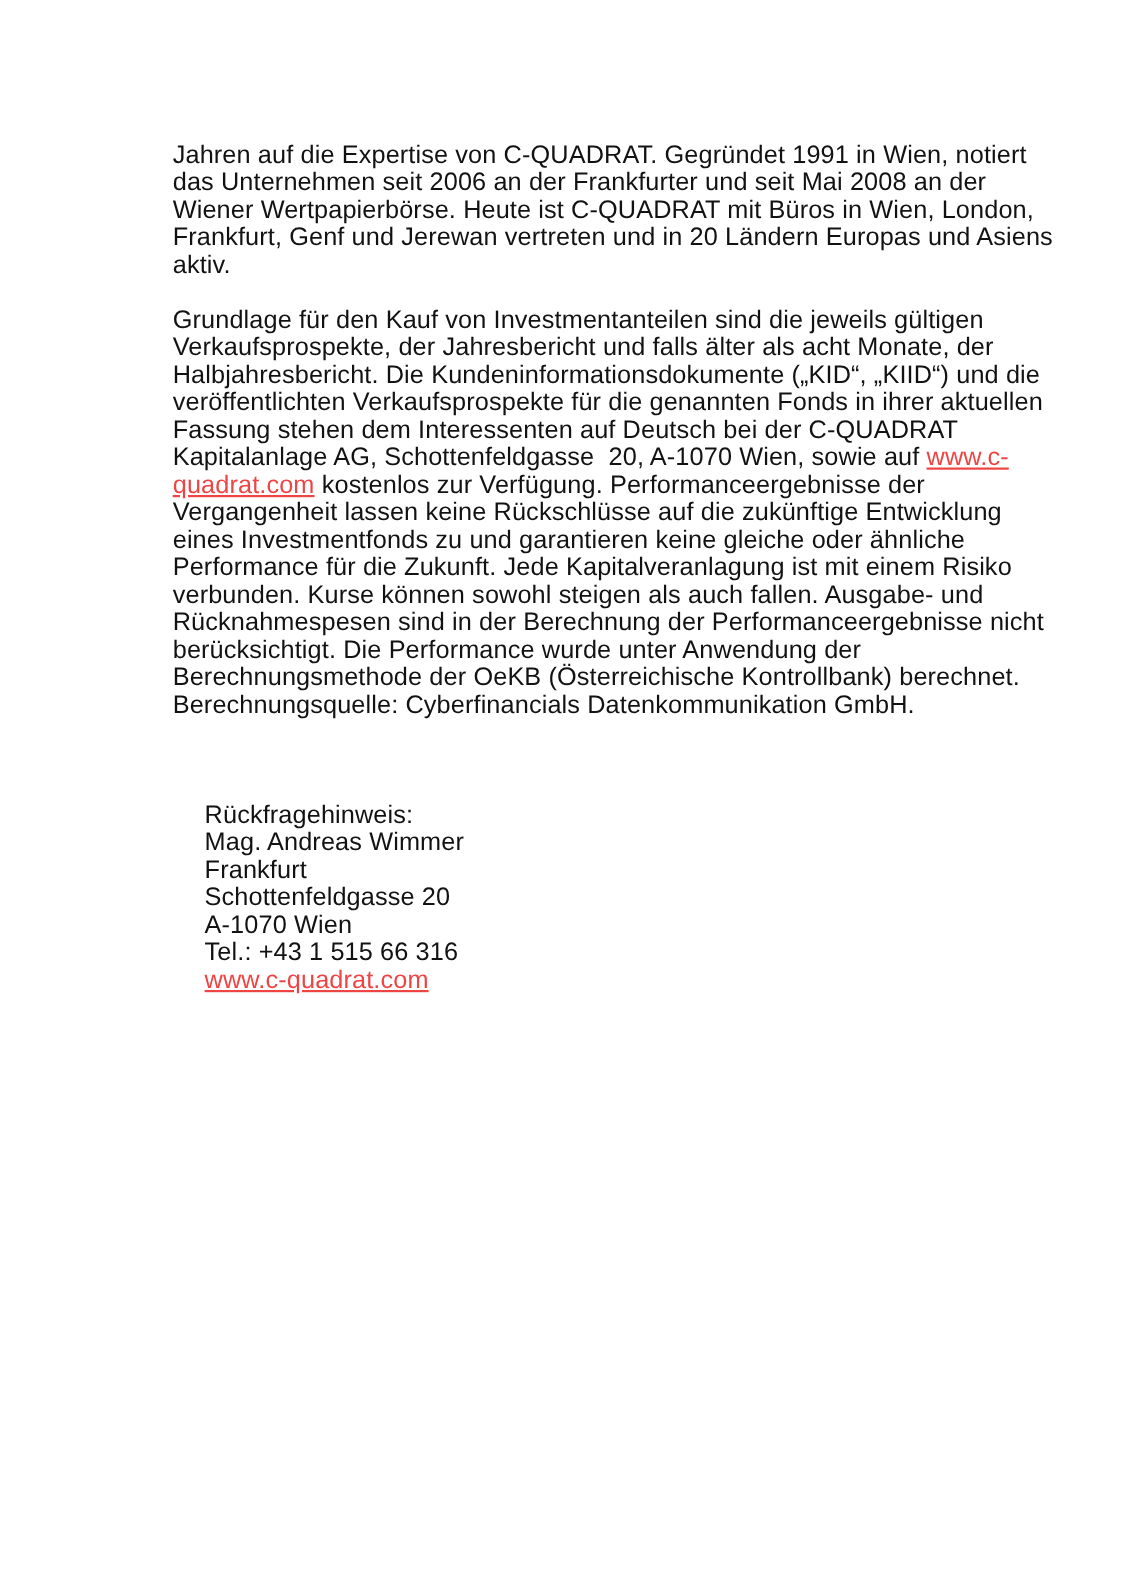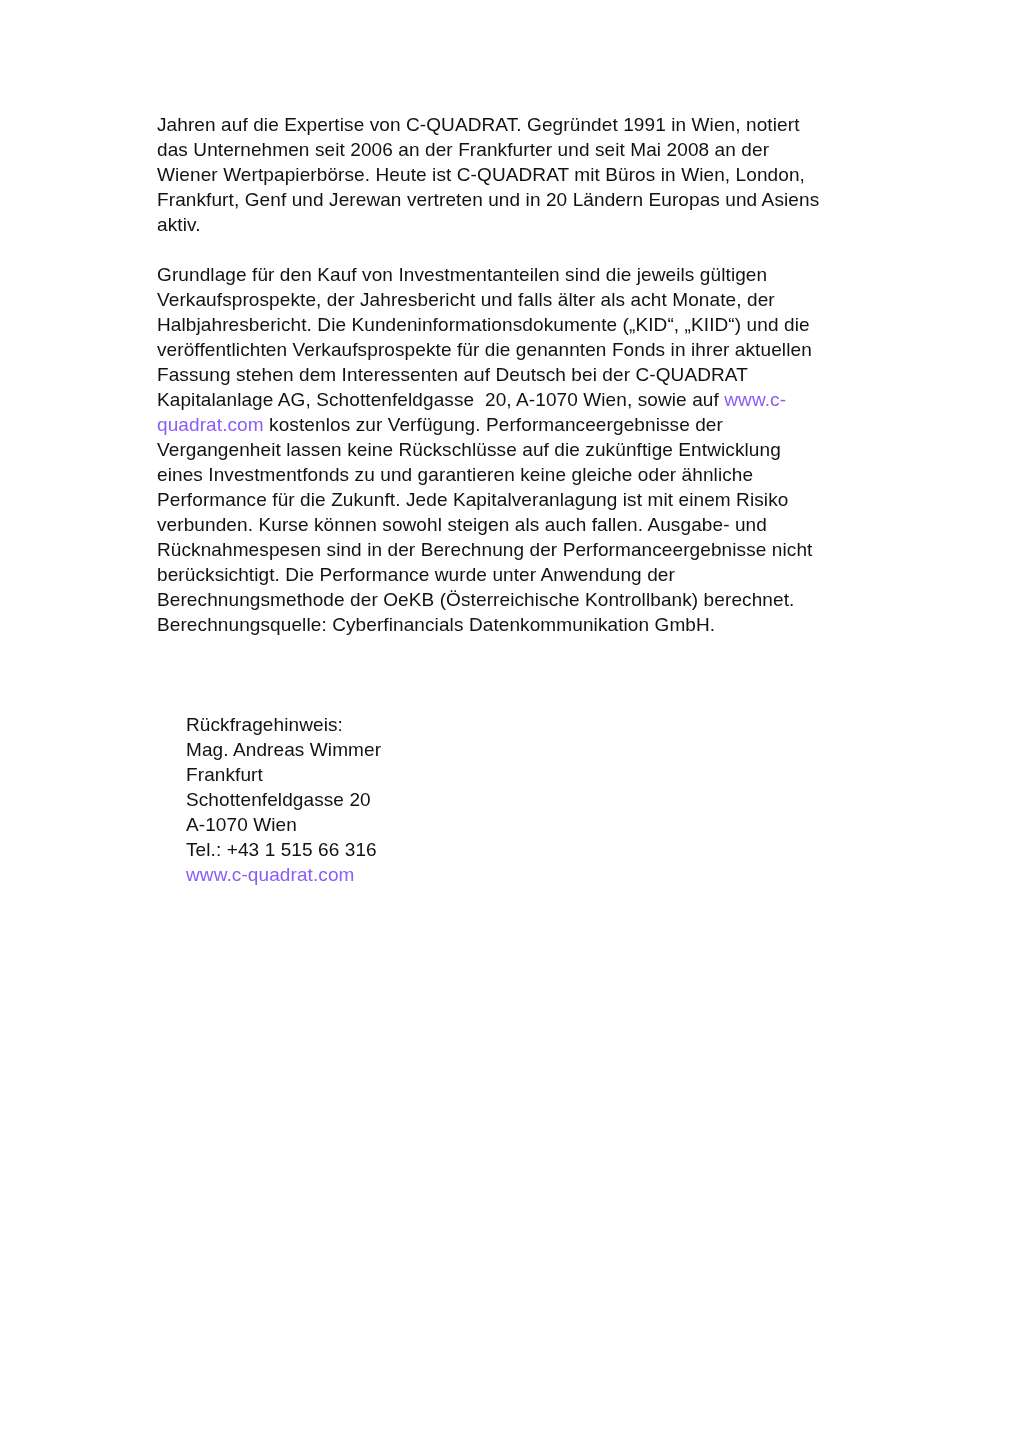--- a/index.html
+++ b/index.html
@@ -11,42 +11,43 @@
     position: relative;
     width: 1024px;
     height: 1450px;
     background: #ffffff;
     overflow: hidden;
     font-family: "Liberation Sans", sans-serif;
   }
   .content {
     position: absolute;
     left: 157px;
-    top: 112px;
+    top: 128px;
     width: 780px;
-    font-size: 19px;
+    font-size: 23px;
     line-height: 25px;
     color: #121212;
     letter-spacing: 0.1px;
   }
   .para {
     margin: 0 0 25px 0;
     padding: 0;
   }
   .para.contact {
     margin-top: 75px;
     margin-left: 29px;
   }
   .line {
     display: block;
     height: 25px;
     white-space: pre;
   }
   a.link {
-    color: #8b5cf6;
+    color: #ef4444;
+    text-decoration: underline;
     cursor: pointer;
   }
 </style>
 </head>
 <body>
 
 <div class="page">
   <div class="content">
 
     <p class="para">

